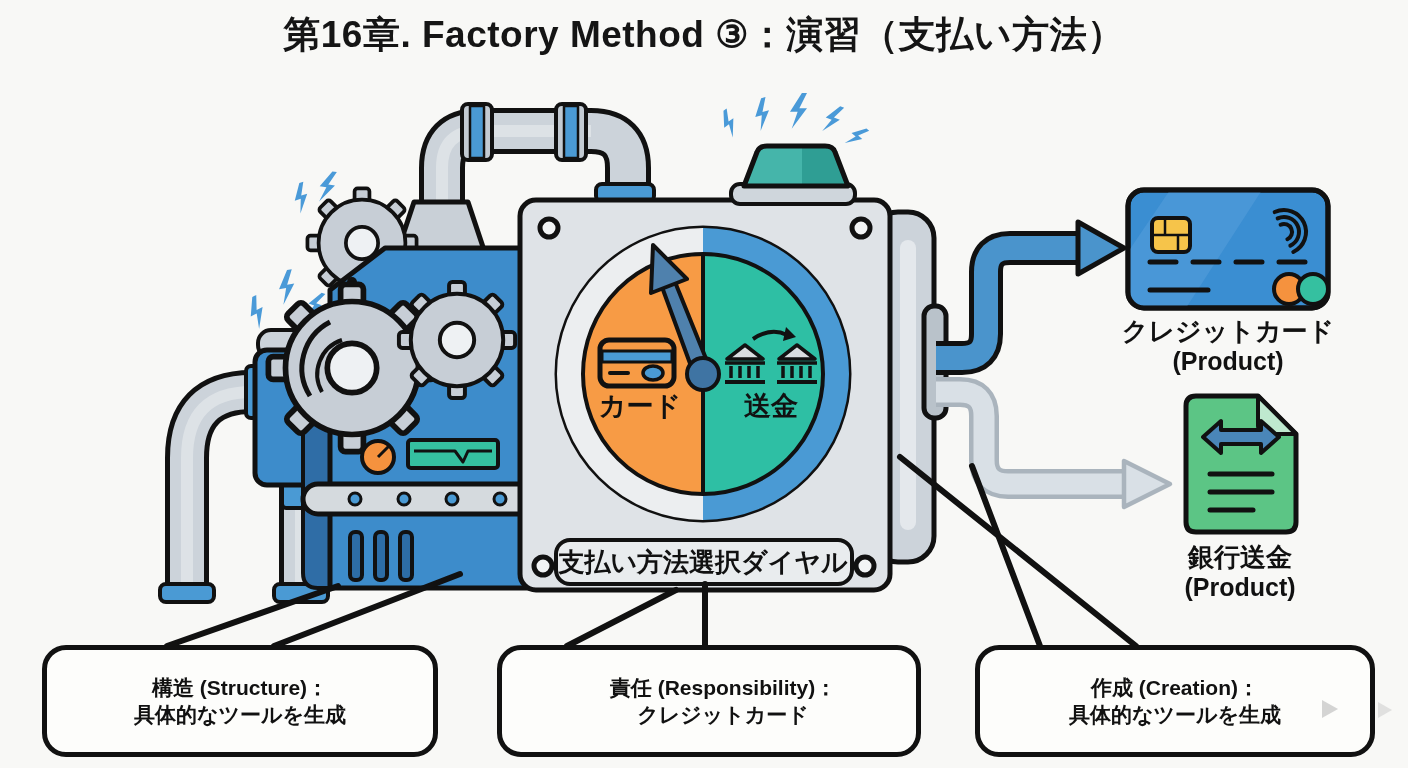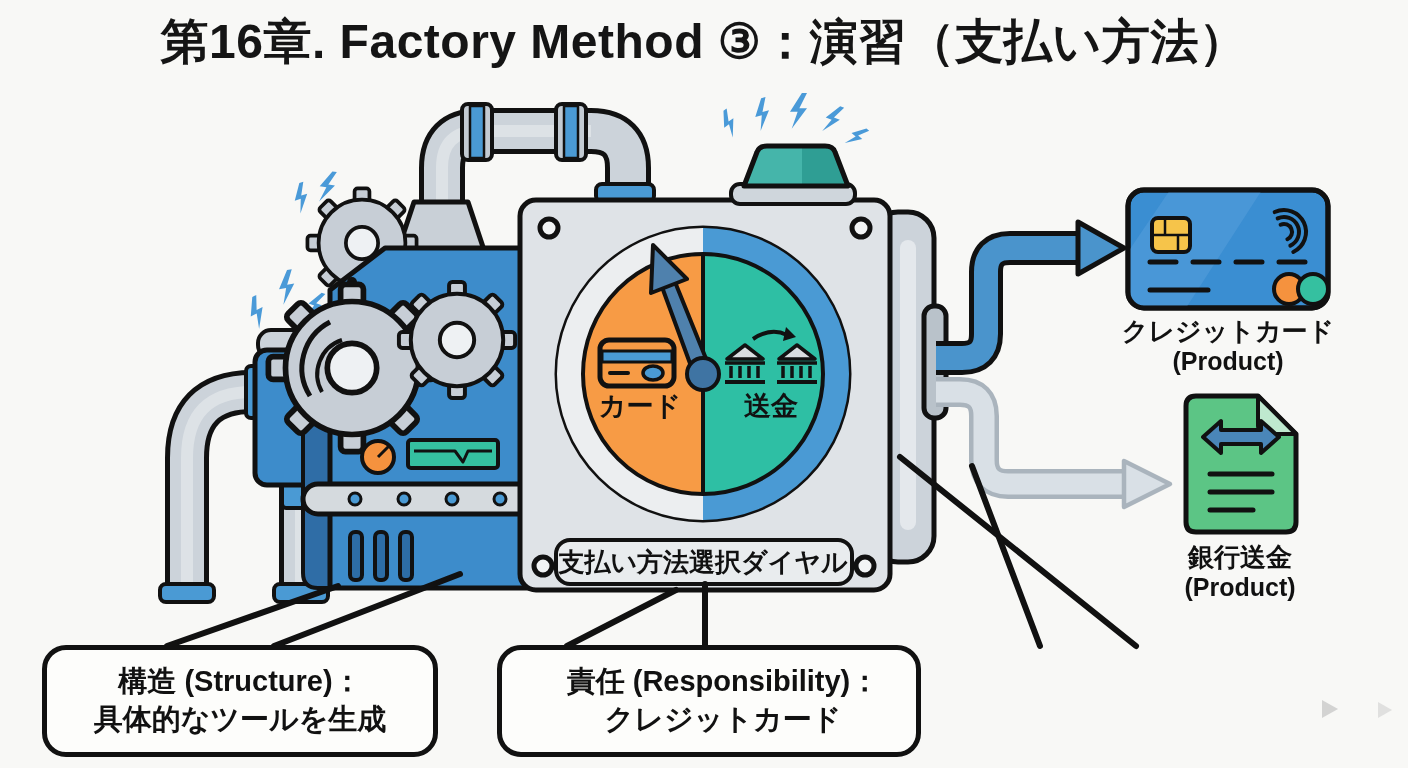--- a/index.html
+++ b/index.html
@@ -3,32 +3,32 @@
 <meta charset="utf-8">
 <style>
   html,body{margin:0;padding:0;background:#e8e8e8;}
   .canvas{
     position:relative;width:1408px;height:768px;overflow:hidden;
     background:#f8f8f6;
     font-family:"Liberation Sans", sans-serif;
   }
   .title{
     position:absolute;top:10px;left:0;width:100%;
-    text-align:center;font-size:48px;font-weight:800;color:#151515;
+    text-align:center;font-size:37px;font-weight:800;color:#151515;
     letter-spacing:0.5px;
   }
   .scene{position:absolute;left:0;top:0;z-index:1;}
   .callout{
     position:absolute;z-index:2;height:112px;
     background:#fdfdfb;border:5px solid #111;border-radius:24px;
     display:flex;flex-direction:column;align-items:center;justify-content:center;
     box-sizing:border-box;
   }
   .callout .l1,.callout .l2{
-    font-size:29px;font-weight:800;color:#111;line-height:1.3;white-space:nowrap;text-align:center;
+    font-size:21px;font-weight:800;color:#111;line-height:1.3;white-space:nowrap;text-align:center;
   }
   .wm{position:absolute;z-index:3;}
   svg text{font-family:"Liberation Sans", sans-serif;}
   .dial-label{font-size:27px;font-weight:800;fill:#111;}
   .panel-caption{font-size:26px;font-weight:800;fill:#111;}
   .prod-label{font-size:26px;font-weight:800;fill:#111;}
   .prod-sub{font-size:25px;font-weight:800;fill:#111;}
 </style>
 </head>
 <body>
@@ -256,19 +256,23 @@
   </svg>
 
   <div class="callout" style="left:42px;top:645px;width:396px;">
     <span class="l1">構造 (Structure)：</span>
     <span class="l2">具体的なツールを生成</span>
   </div>
   <div class="callout" style="left:497px;top:645px;width:424px;padding-left:28px;">
     <span class="l1">責任 (Responsibility)：</span>
     <span class="l2">クレジットカード</span>
   </div>
+  <div class="callout" style="left:975px;top:645px;width:400px;">
+    <span class="l1">作成 (Creation)：</span>
+    <span class="l2">具体的なツールを生成</span>
+  </div>
 
   <svg class="wm" style="left:1320px;top:698px;" width="80" height="24">
     <polygon points="2,2 2,20 18,11" fill="#c9c9c9" opacity="0.8"></polygon>
     <polygon points="58,4 58,20 72,12" fill="#d6d6d6" opacity="0.7"></polygon>
   </svg>
 
 </div>
 
 </body></html>

